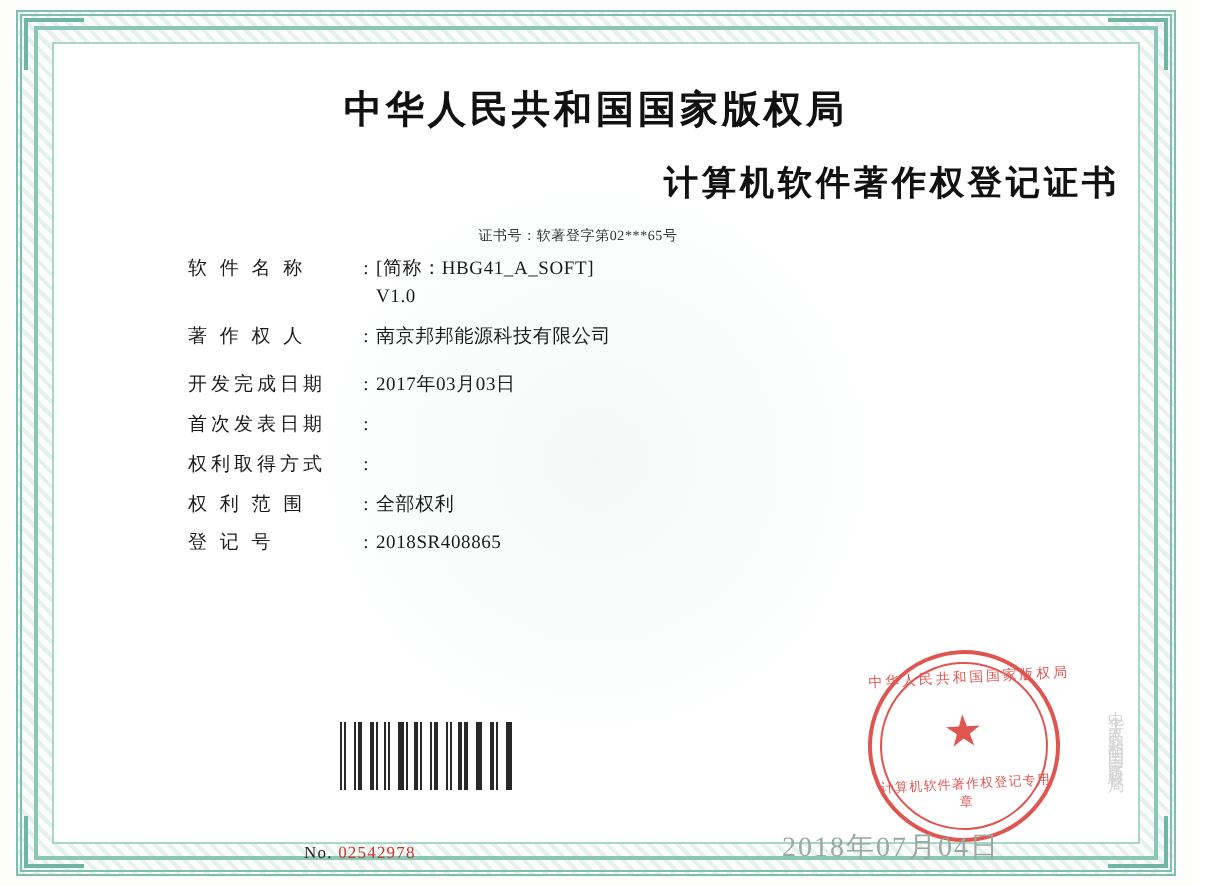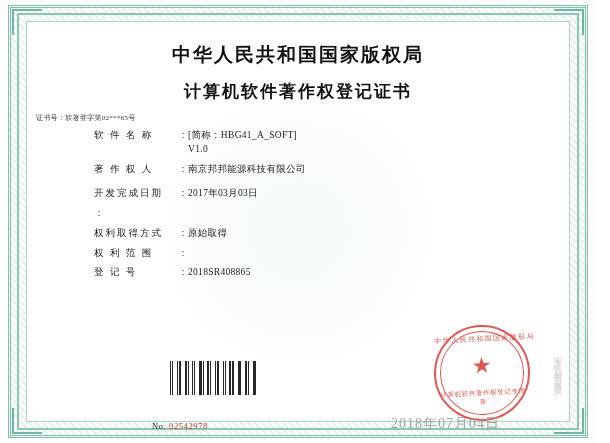--- a/index.html
+++ b/index.html
@@ -97,31 +97,31 @@
   .title-main {
     text-align: center;
     font-size: 19px;
     font-weight: bold;
     letter-spacing: 2px;
     color: #111;
     margin-top: 12px;
     font-family: "DejaVu Serif", serif;
   }
   .title-sub {
-    text-align: center;
+    text-align: right;
     font-size: 17px;
     font-weight: bold;
     letter-spacing: 2px;
     color: #111;
     margin-top: 12px;
     font-family: "DejaVu Serif", serif;
   }
 
   .cert-no {
-    text-align: left;
+    text-align: center;
     font-size: 7px;
     color: #333;
     margin-top: 10px;
     padding-right: 18px;
     letter-spacing: 0.3px;
   }
 
   .fields {
     margin-top: 6px;
     padding-left: 58px;
@@ -312,34 +312,35 @@
 
       <div class="field-row">
         <div class="field-label">开发完成日期</div>
         <div class="field-colon">:</div>
         <div class="field-value">
           <span class="vline">2017年03月03日</span>
         </div>
       </div>
 
       <div class="field-row">
+        <div class="field-label">首次发表日期</div>
         <div class="field-colon">:</div>
       </div>
 
       <div class="field-row">
         <div class="field-label">权利取得方式</div>
         <div class="field-colon">:</div>
+      </div>
+
+      <div class="field-row">
+        <div class="field-label">权 利 范 围</div>
+        <div class="field-colon">:</div>
         <div class="field-value">
-          <span class="vline">原始取得</span>
+          <span class="vline">全部权利</span>
         </div>
-      </div>
-
-      <div class="field-row">
-        <div class="field-label">权 利 范 围</div>
-        <div class="field-colon">:</div>
       </div>
 
       <div class="field-row">
         <div class="field-label">登 记 号</div>
         <div class="field-colon">:</div>
         <div class="field-value">
           <span class="vline">2018SR408865</span>
         </div>
       </div>
 

